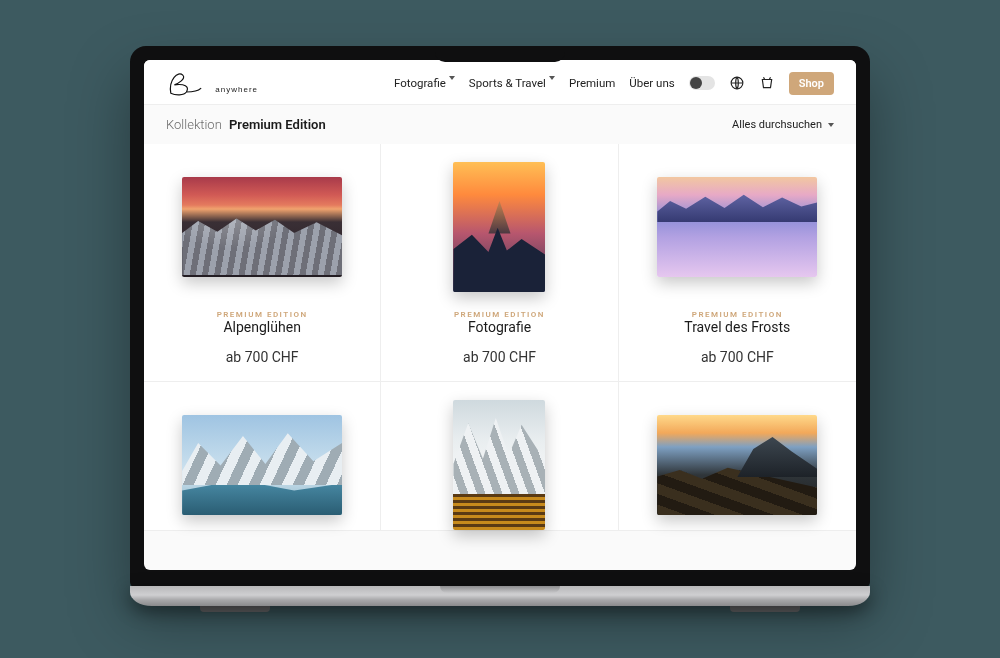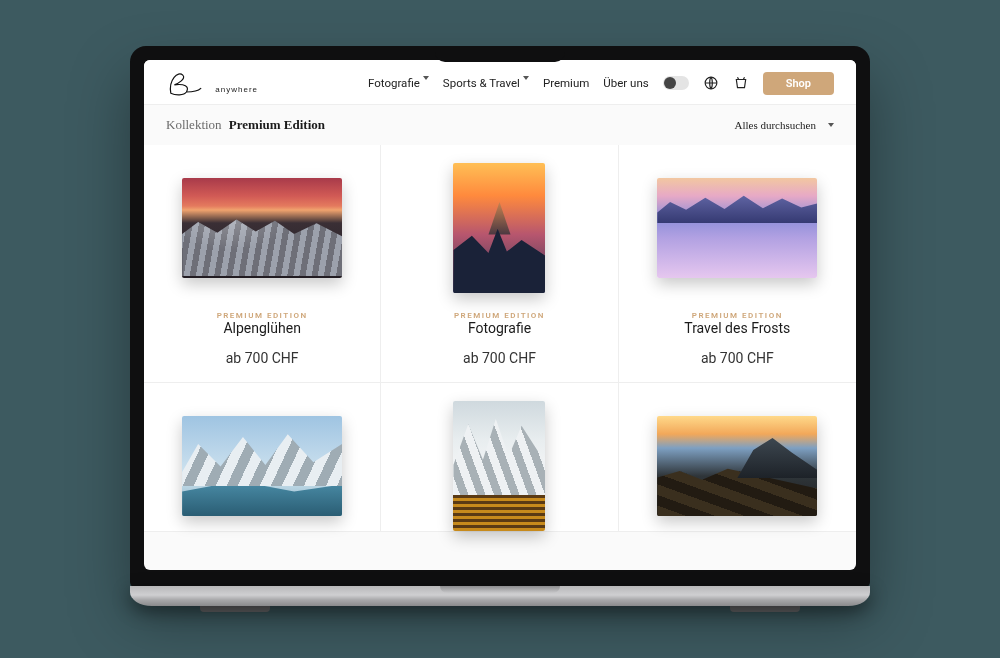--- a/index.html
+++ b/index.html
@@ -104,38 +104,37 @@
     width:26px;height:14px;border-radius:8px;background:#e4e4e4;
     position:relative;display:inline-block;
   }
   .toggle::after{
     content:"";position:absolute;left:1px;top:1px;width:12px;height:12px;
     border-radius:50%;background:#444;
   }
   .icon-btn{width:16px;height:16px;display:inline-flex;align-items:center;justify-content:center;color:#222;}
   .shop-btn{
     background:#cfa77a;color:#fff;font-size:11px;font-weight:600;
-    padding:5px 23px;border-radius:4px;cursor:pointer;
+    padding:5px 10px;border-radius:4px;cursor:pointer;
   }
   .chev{
     width:0;height:0;border-left:3px solid transparent;border-right:3px solid transparent;
     border-top:4px solid #555;display:inline-block;
   }
 
   .titlebar{
     display:flex;align-items:center;justify-content:space-between;
     padding:12px 22px;
     background:#fafafa;
     font-size:13px;
-    font-family:Liberation Serif, serif;
   }
   .titlebar .t1{ color:#6b6b6b; font-weight:300; }
   .titlebar .t2{ color:#1b1b1b; font-weight:600; margin-left:4px; }
   .browse{
-    display:flex;align-items:center;gap:12px;font-size:11px;color:#222;cursor:pointer;
+    display:flex;align-items:center;gap:6px;font-size:11px;color:#222;cursor:pointer;
   }
 
   .grid{
     display:grid;
     grid-template-columns: repeat(3, 1fr);
     background:#fff;
   }
   .cell{
     border-right:1px solid #eee;
     border-bottom:1px solid #eee;

